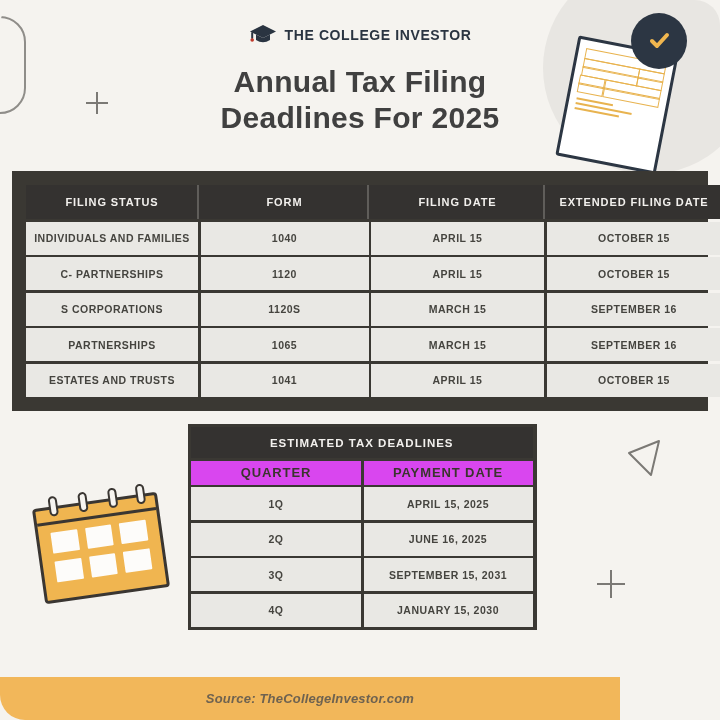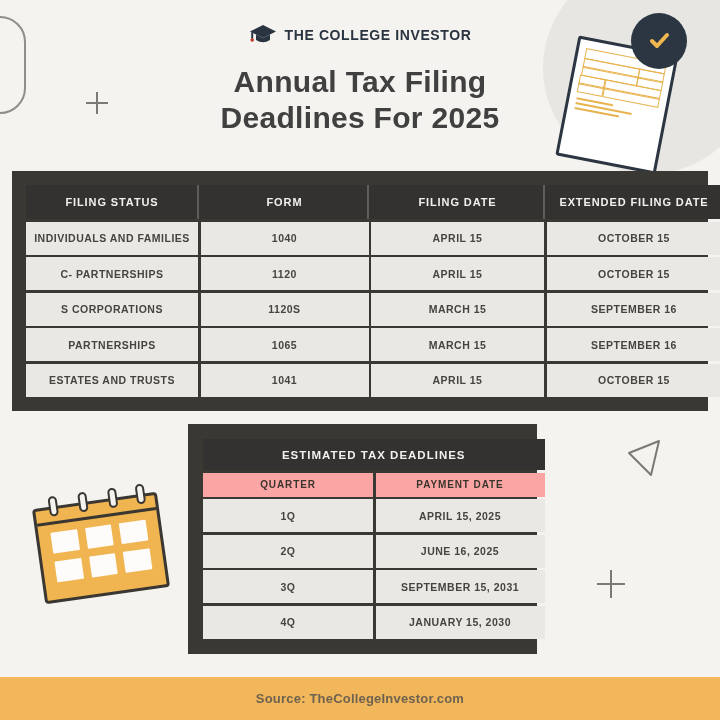--- a/index.html
+++ b/index.html
@@ -1,18 +1,18 @@
 <!DOCTYPE html>
 <html><head>
 <meta charset="utf-8">
 <style>
   * { margin:0; padding:0; box-sizing:border-box; }
   html,body { width:720px; height:720px; }
   body { font-family:"Liberation Sans", sans-serif; background:#F5F3EF; }
-  #canvas { position:relative; width:720px; height:720px; background:#F5F3EF; overflow:hidden; }
+  #canvas { position:relative; width:720px; height:720px; background:#F5F3EF; overflow:hidden;border-radius:25px; }
 
   
   .circle-bg { position:absolute; left:543px; top:-38px; width:212px; height:212px;
                border-radius:50%; background:#E8E6E2; }
   .rounded-rect-outline { position:absolute; left:-46px; top:16px; width:72px; height:98px;
                border:2px solid #8F8D89; border-radius:26px; }
   .plus { position:absolute; }
   .plus::before, .plus::after { content:""; position:absolute; background:#7B7975; }
   .plus::before { left:0; top:50%; width:100%; height:2px; margin-top:-1px; }
   .plus::after  { top:0; left:50%; height:100%; width:2px; margin-left:-1px; }
@@ -58,33 +58,33 @@
   .t1 .cell { display:flex; align-items:center; justify-content:center; text-align:center; }
   .t1 .h { background:#343230; color:#F2F0ED; height:34px; font-size:11px;
            font-weight:bold; letter-spacing:0.9px; }
   .t1 .h + .h { box-shadow:-2.5px 0 0 0 #343230, -3.5px 0 0 0 #8B8984; }
   .t1 .d { background:#E9E8E4; color:#45443F; height:33px; font-size:10.5px;
            font-weight:bold; letter-spacing:0.5px; }
 
   
   .t2 { position:absolute; left:188px; top:424px; width:349px;
         display:grid; grid-template-columns:170px 169px;
-        background:#3A3833; gap:2.5px; padding:15px; }
+        background:#3A3833; gap:2.5px; padding:3px; }
   .t2 .cell { display:flex; align-items:center; justify-content:center; text-align:center; }
   .t2 .title-bar { grid-column:1 / span 2; background:#343230; color:#F2F0ED;
         height:31px; font-size:11.5px; font-weight:bold; letter-spacing:1px; }
-  .t2 .h { background:#fca5a5; color:#3A352D; height:24px; font-size:10px;
+  .t2 .h { background:#d946ef; color:#3A352D; height:24px; font-size:13px;
         font-weight:bold; letter-spacing:0.9px; }
   .t2 .d { background:#E9E8E4; color:#45443F; height:33px; font-size:10.5px;
         font-weight:bold; letter-spacing:0.5px; }
 
   
-  .footer { position:absolute; left:0; top:677px; width:720px; height:43px;
+  .footer { position:absolute; left:0; top:677px; width:620px; height:43px;
             background:#F2B75A; display:flex; align-items:center; justify-content:center;
-            font-size:13px; font-weight:bold; color:#6E6250; letter-spacing:0.2px; }
+            font-size:13px; font-weight:bold; color:#6E6250; letter-spacing:0.2px;font-style:italic; }
 </style>
 </head>
 <body>
 
 <div id="canvas">
 
   <div class="circle-bg"></div>
   <div class="rounded-rect-outline"></div>
   <div class="plus plus-tl"></div>
   <div class="plus plus-br"></div>

